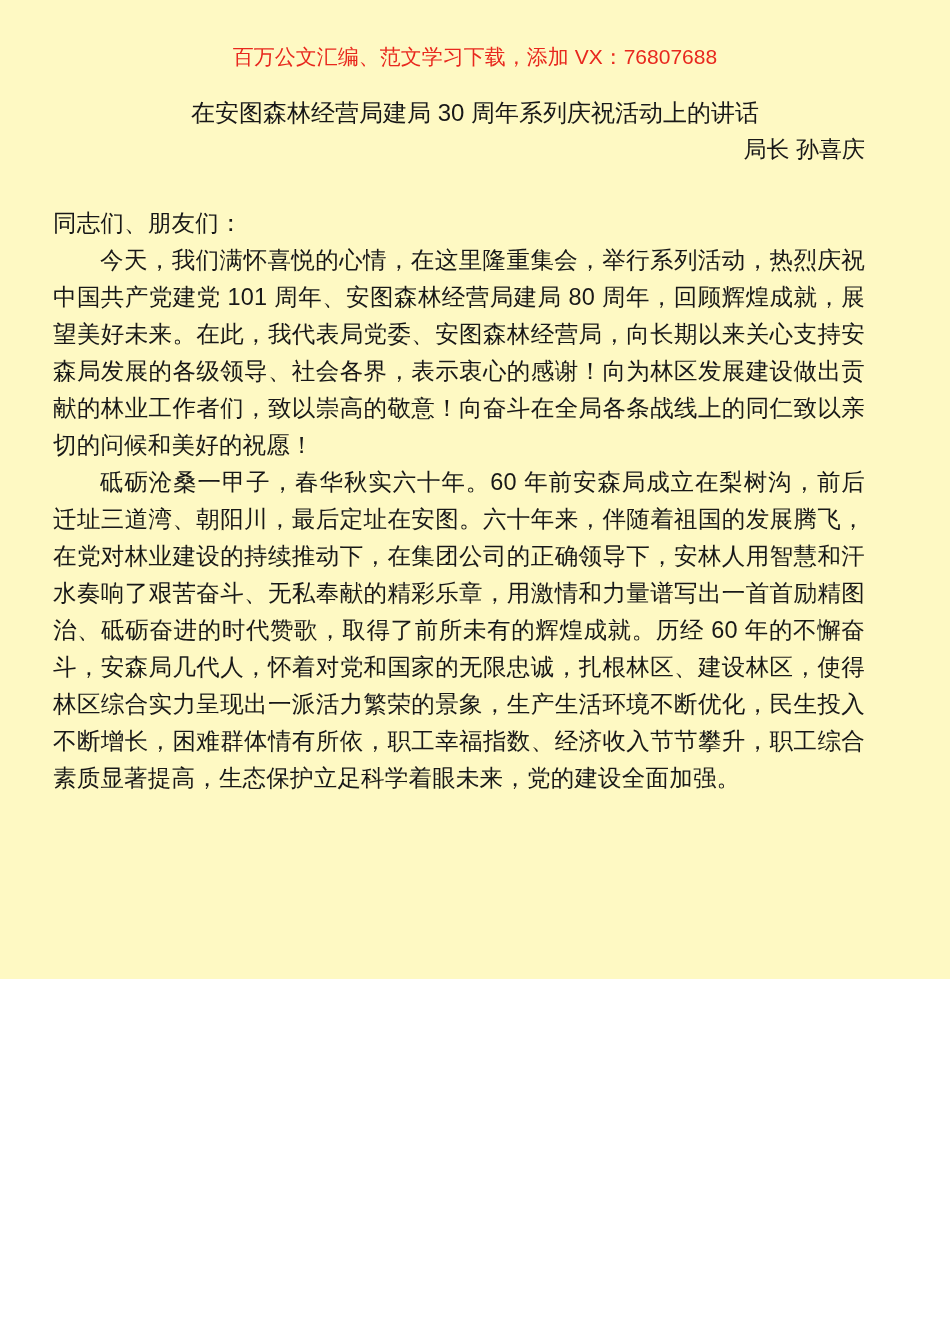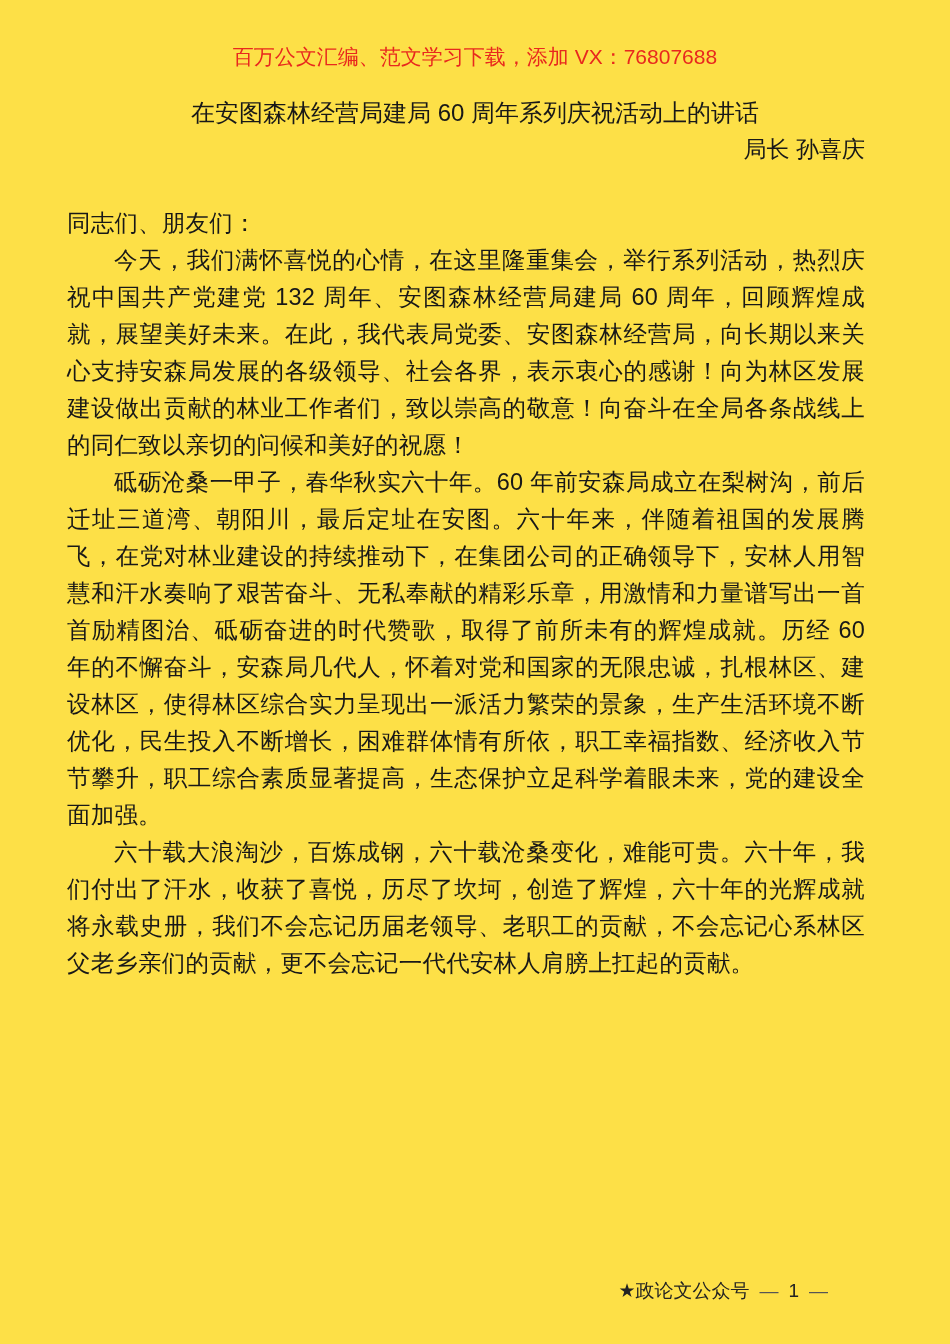--- a/index.html
+++ b/index.html
@@ -1,19 +1,19 @@
 <!DOCTYPE html>
 <html><head>
 <meta charset="utf-8">
 <style>
   html,body{margin:0;padding:0;background:#ffffff;}
   .page{
     position:relative;
-    width:950px;height:1344px;
-    background:#fde047;
+    width:950px;height:979px;
+    background:#fef9c3;
     font-family:"Liberation Sans","DejaVu Sans",sans-serif;
     color:#181818;
     overflow:hidden;
   }
   .notice{
     padding-top:40px;
     text-align:center;
     font-size:21px;
     line-height:34px;
     color:#e8281e;
@@ -31,21 +31,21 @@
     font-size:23px;
     line-height:37px;
   }
   .dateline{
     margin:0 85px;
     text-align:center;
     font-size:23px;
     line-height:37px;
   }
   .body{
-    margin:37px 85px 0 67px;
+    margin:37px 85px 0 53px;
     font-size:23.5px;
     line-height:37px;
     text-align:justify;
     letter-spacing:0.2px;
   }
   .body p{margin:0;padding:0;}
   .para{text-indent:2em;}
   .footer{
     position:absolute;
     top:1279px;
@@ -58,29 +58,28 @@
   .footer .src{margin-right:0;}
   .footer .dash{color:#555555;margin:0 10px;}
 </style>
 </head>
 <body>
 
 <div class="page">
 
   <div class="notice">百万公文汇编、范文学习下载，添加 VX：76807688</div>
 
-  <h1 class="title">在安图森林经营局建局 60 周年系列庆祝活动上的讲话</h1>
+  <h1 class="title">在安图森林经营局建局 30 周年系列庆祝活动上的讲话</h1>
 
   <div class="speaker">局长 孙喜庆</div>
 
 
   <div class="body">
     <p class="salutation">同志们、朋友们：</p>
-    <p class="para">今天，我们满怀喜悦的心情，在这里隆重集会，举行系列活动，热烈庆祝中国共产党建党 132 周年、安图森林经营局建局 60 周年，回顾辉煌成就，展望美好未来。在此，我代表局党委、安图森林经营局，向长期以来关心支持安森局发展的各级领导、社会各界，表示衷心的感谢！向为林区发展建设做出贡献的林业工作者们，致以崇高的敬意！向奋斗在全局各条战线上的同仁致以亲切的问候和美好的祝愿！</p>
+    <p class="para">今天，我们满怀喜悦的心情，在这里隆重集会，举行系列活动，热烈庆祝中国共产党建党 101 周年、安图森林经营局建局 80 周年，回顾辉煌成就，展望美好未来。在此，我代表局党委、安图森林经营局，向长期以来关心支持安森局发展的各级领导、社会各界，表示衷心的感谢！向为林区发展建设做出贡献的林业工作者们，致以崇高的敬意！向奋斗在全局各条战线上的同仁致以亲切的问候和美好的祝愿！</p>
     <p class="para">砥砺沧桑一甲子，春华秋实六十年。60 年前安森局成立在梨树沟，前后迁址三道湾、朝阳川，最后定址在安图。六十年来，伴随着祖国的发展腾飞，在党对林业建设的持续推动下，在集团公司的正确领导下，安林人用智慧和汗水奏响了艰苦奋斗、无私奉献的精彩乐章，用激情和力量谱写出一首首励精图治、砥砺奋进的时代赞歌，取得了前所未有的辉煌成就。历经 60 年的不懈奋斗，安森局几代人，怀着对党和国家的无限忠诚，扎根林区、建设林区，使得林区综合实力呈现出一派活力繁荣的景象，生产生活环境不断优化，民生投入不断增长，困难群体情有所依，职工幸福指数、经济收入节节攀升，职工综合素质显著提高，生态保护立足科学着眼未来，党的建设全面加强。</p>
-    <p class="para">六十载大浪淘沙，百炼成钢，六十载沧桑变化，难能可贵。六十年，我们付出了汗水，收获了喜悦，历尽了坎坷，创造了辉煌，六十年的光辉成就将永载史册，我们不会忘记历届老领导、老职工的贡献，不会忘记心系林区父老乡亲们的贡献，更不会忘记一代代安林人肩膀上扛起的贡献。</p>
   </div>
 
   <div class="footer">
     <span class="src">★政论文公众号</span><span class="dash">—</span><span>1</span><span class="dash">—</span>
   </div>
 
 </div>
 
 </body></html>

